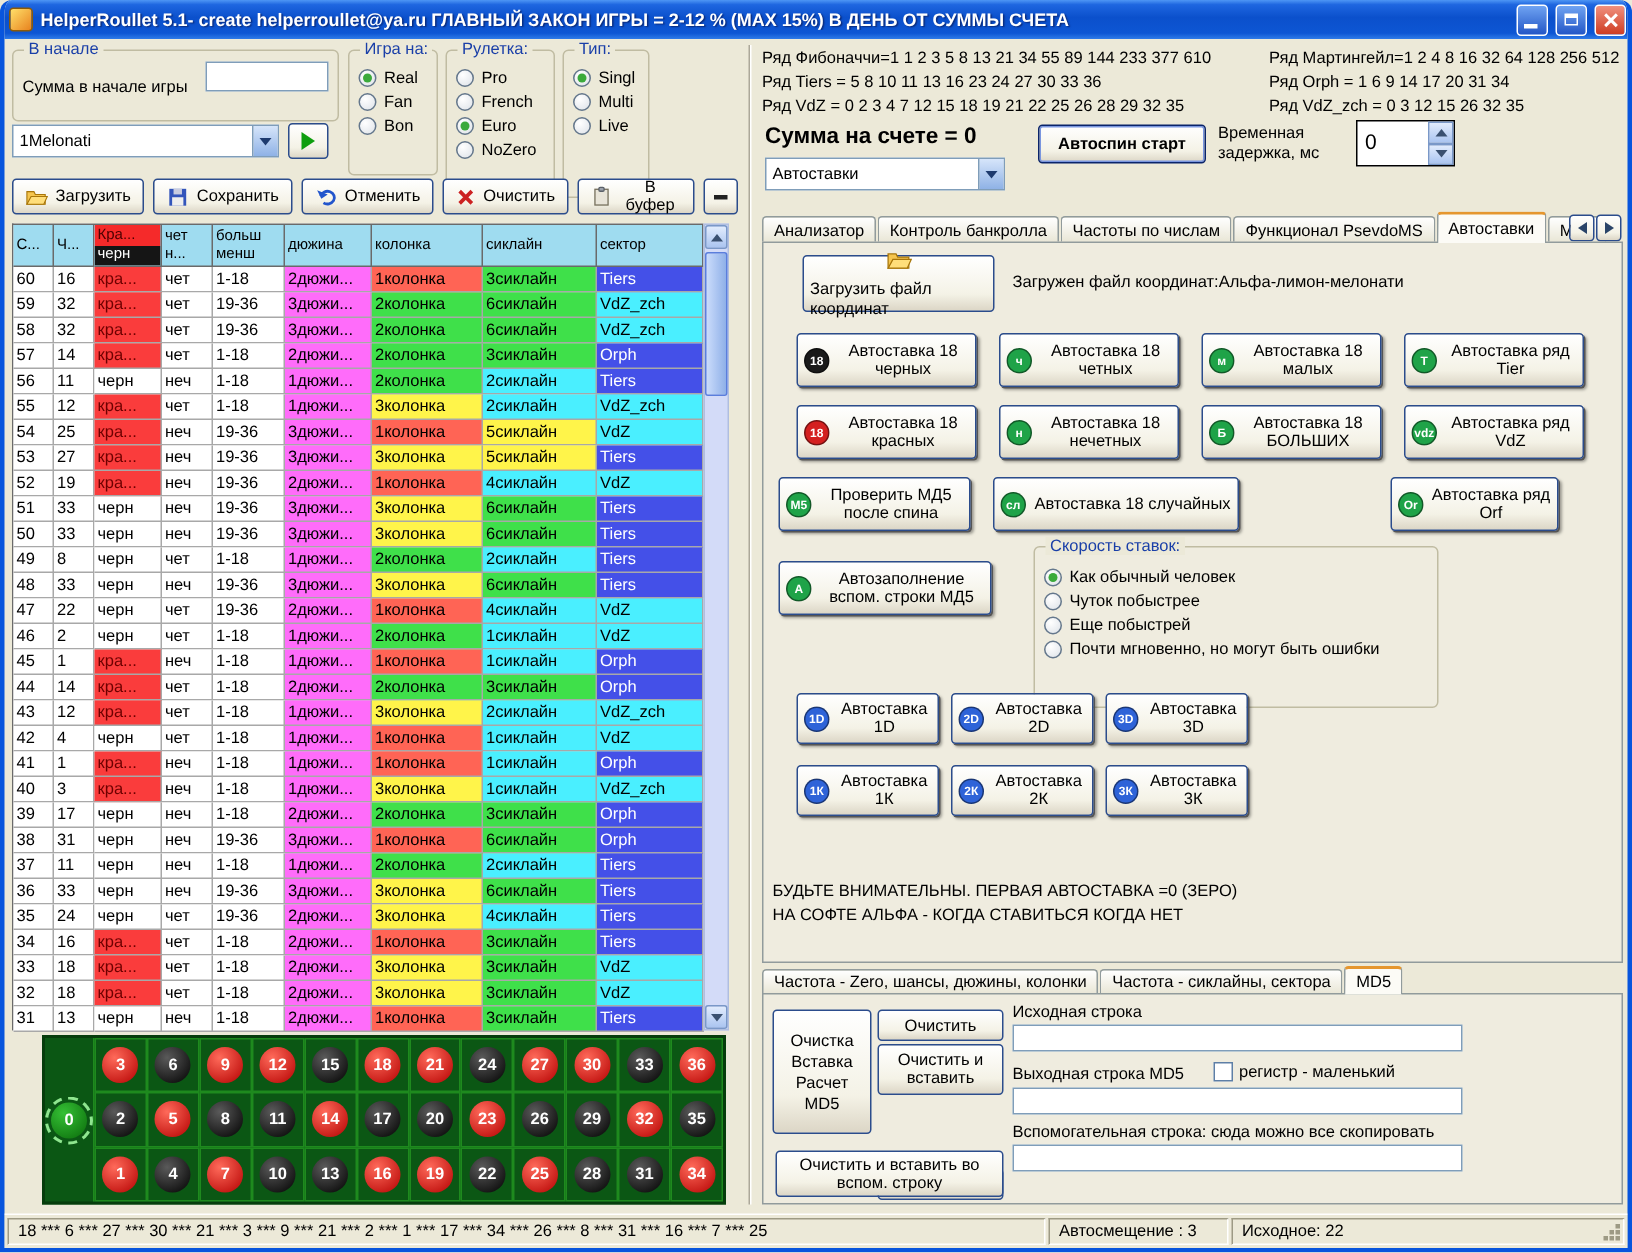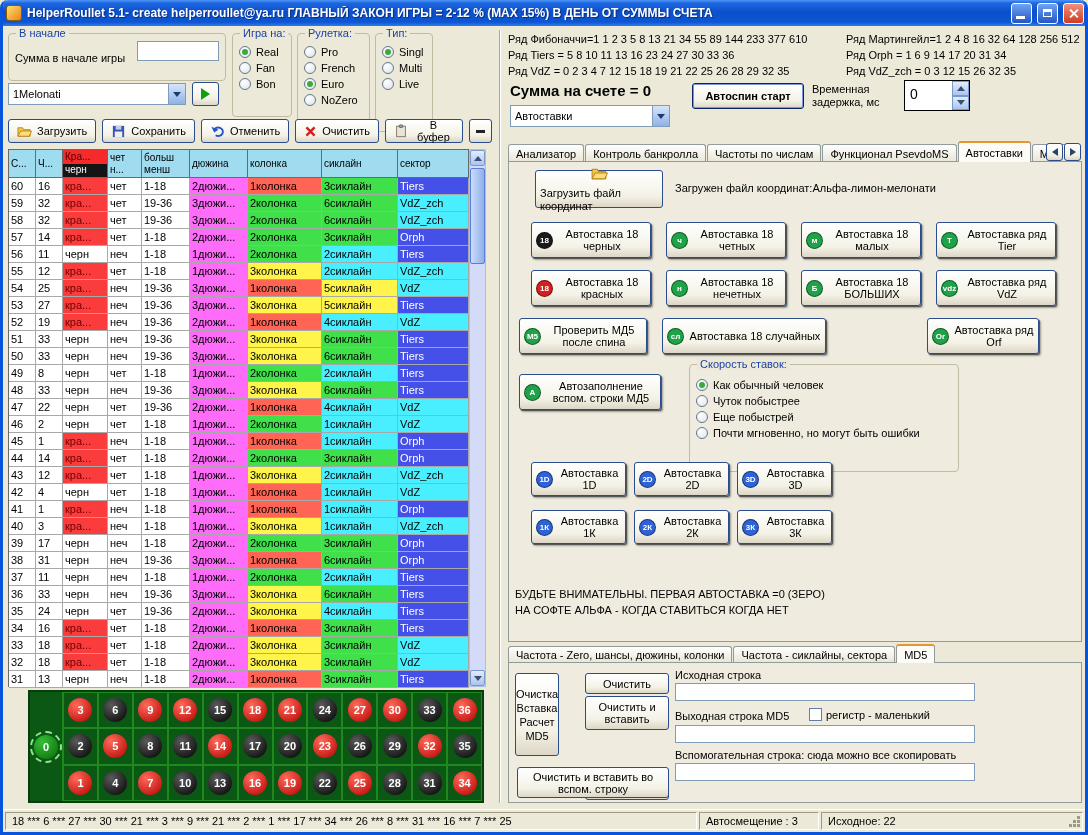--- a/index.html
+++ b/index.html
@@ -167,21 +167,21 @@
   .r3 .as-btn:nth-child(1){ width:128px; } .r3 .as-btn:nth-child(2){ width:164px; }
   .r3 .as-btn:nth-child(3){ width:112px; margin-left:86px; }
   .autofill-btn { position:absolute; left:10px; top:212px; width:142px; height:36px; padding:2px 4px;
     box-shadow:1px 1px 0 #555, 2px 2px 2px rgba(0,0,0,.35); }
   .gb-speed { left:180px; top:202px; width:270px; height:108px; padding-top:10px; background:#EFECDF; }
   .rd { left:22px; top:300px; gap:8px; } .rk { left:22px; top:348px; gap:8px; }
   .rd .as-btn,.rk .as-btn { width:95px; height:34px; }
   .warning { position:absolute; left:6px; top:424px; line-height:16px; }
 
   
-  .md5-big-btn { position:absolute; left:6px; top:10px; width:44px; height:83px; padding:2px; }
+  .md5-big-btn { position:absolute; left:6px; top:10px; width:66px; height:83px; padding:2px; }
   .md5-big-btn span { white-space:normal; text-align:center; line-height:14px; }
   .md5-btn { position:absolute; padding:1px 3px; }
   .md5-btn span { white-space:normal; text-align:center; line-height:12px; }
   .b-clear { left:76px; top:10px; width:84px; height:21px; }
   .b-clearpaste { left:76px; top:33px; width:84px; height:34px; }
   .b-calc { left:76px; top:69px; width:84px; height:21px;margin-top:47px; }
   .b-helper { left:8px; top:104px; width:152px; height:31px; }
   .md5-label { position:absolute; white-space:nowrap; }
   .l-src { left:166px; top:6px; } .l-out { left:166px; top:47px; } .l-help { left:166px; top:86px; }
   .i-src { position:absolute; left:166px; top:20px; width:300px; height:18px; }

